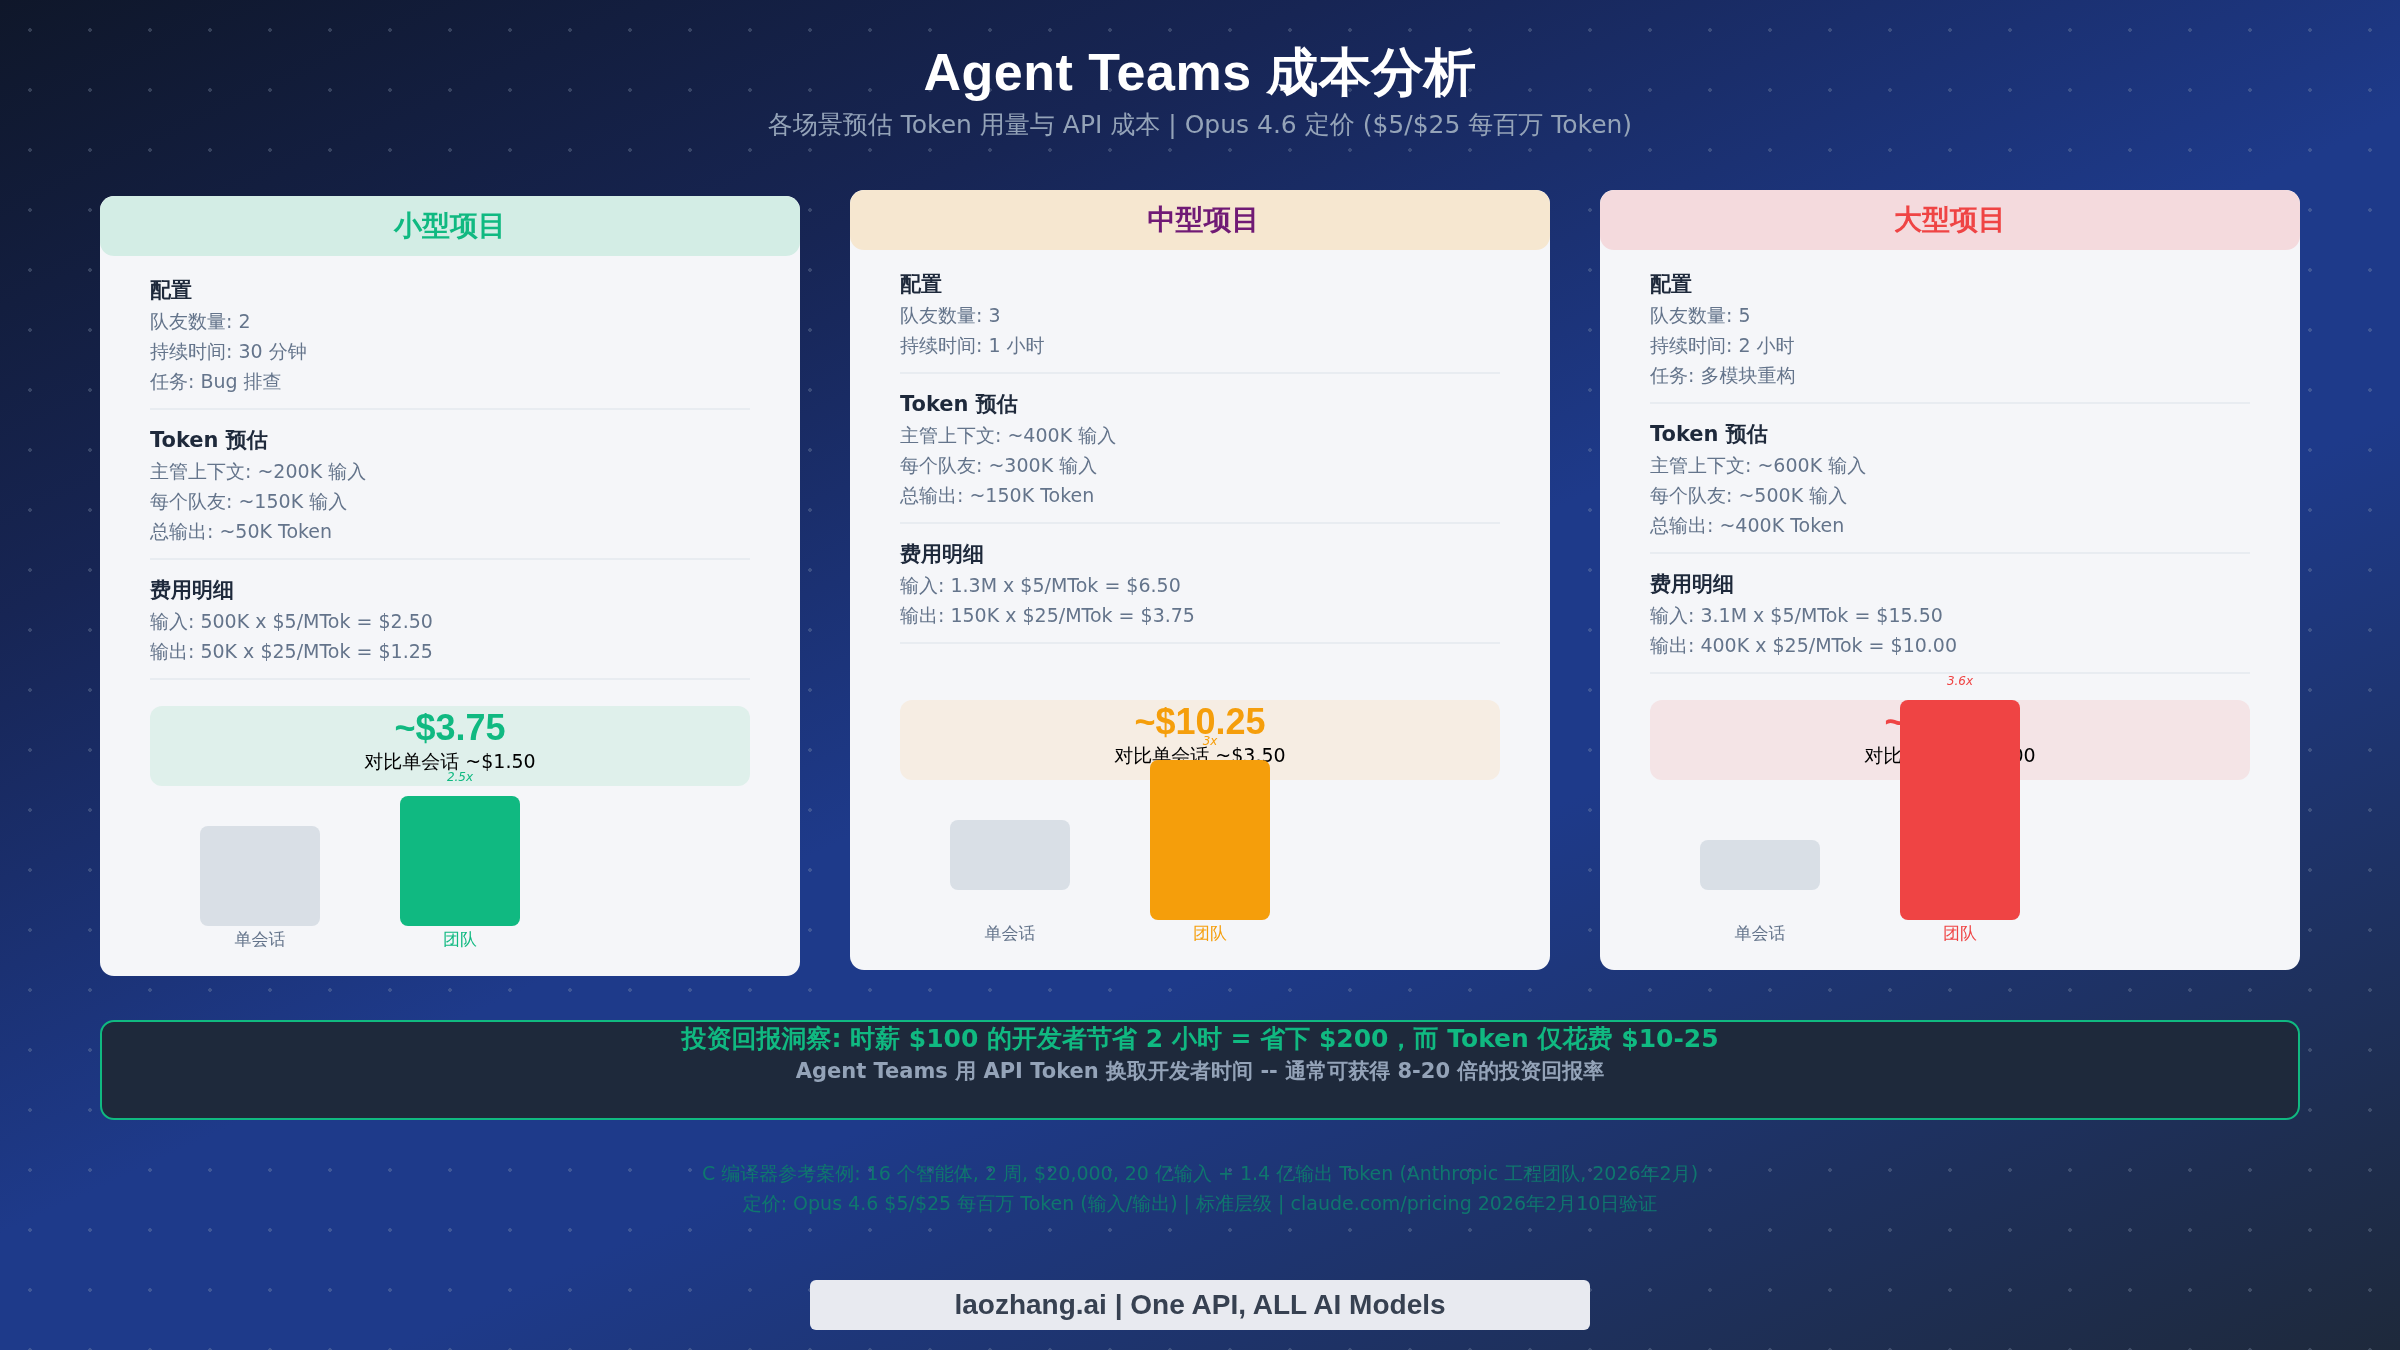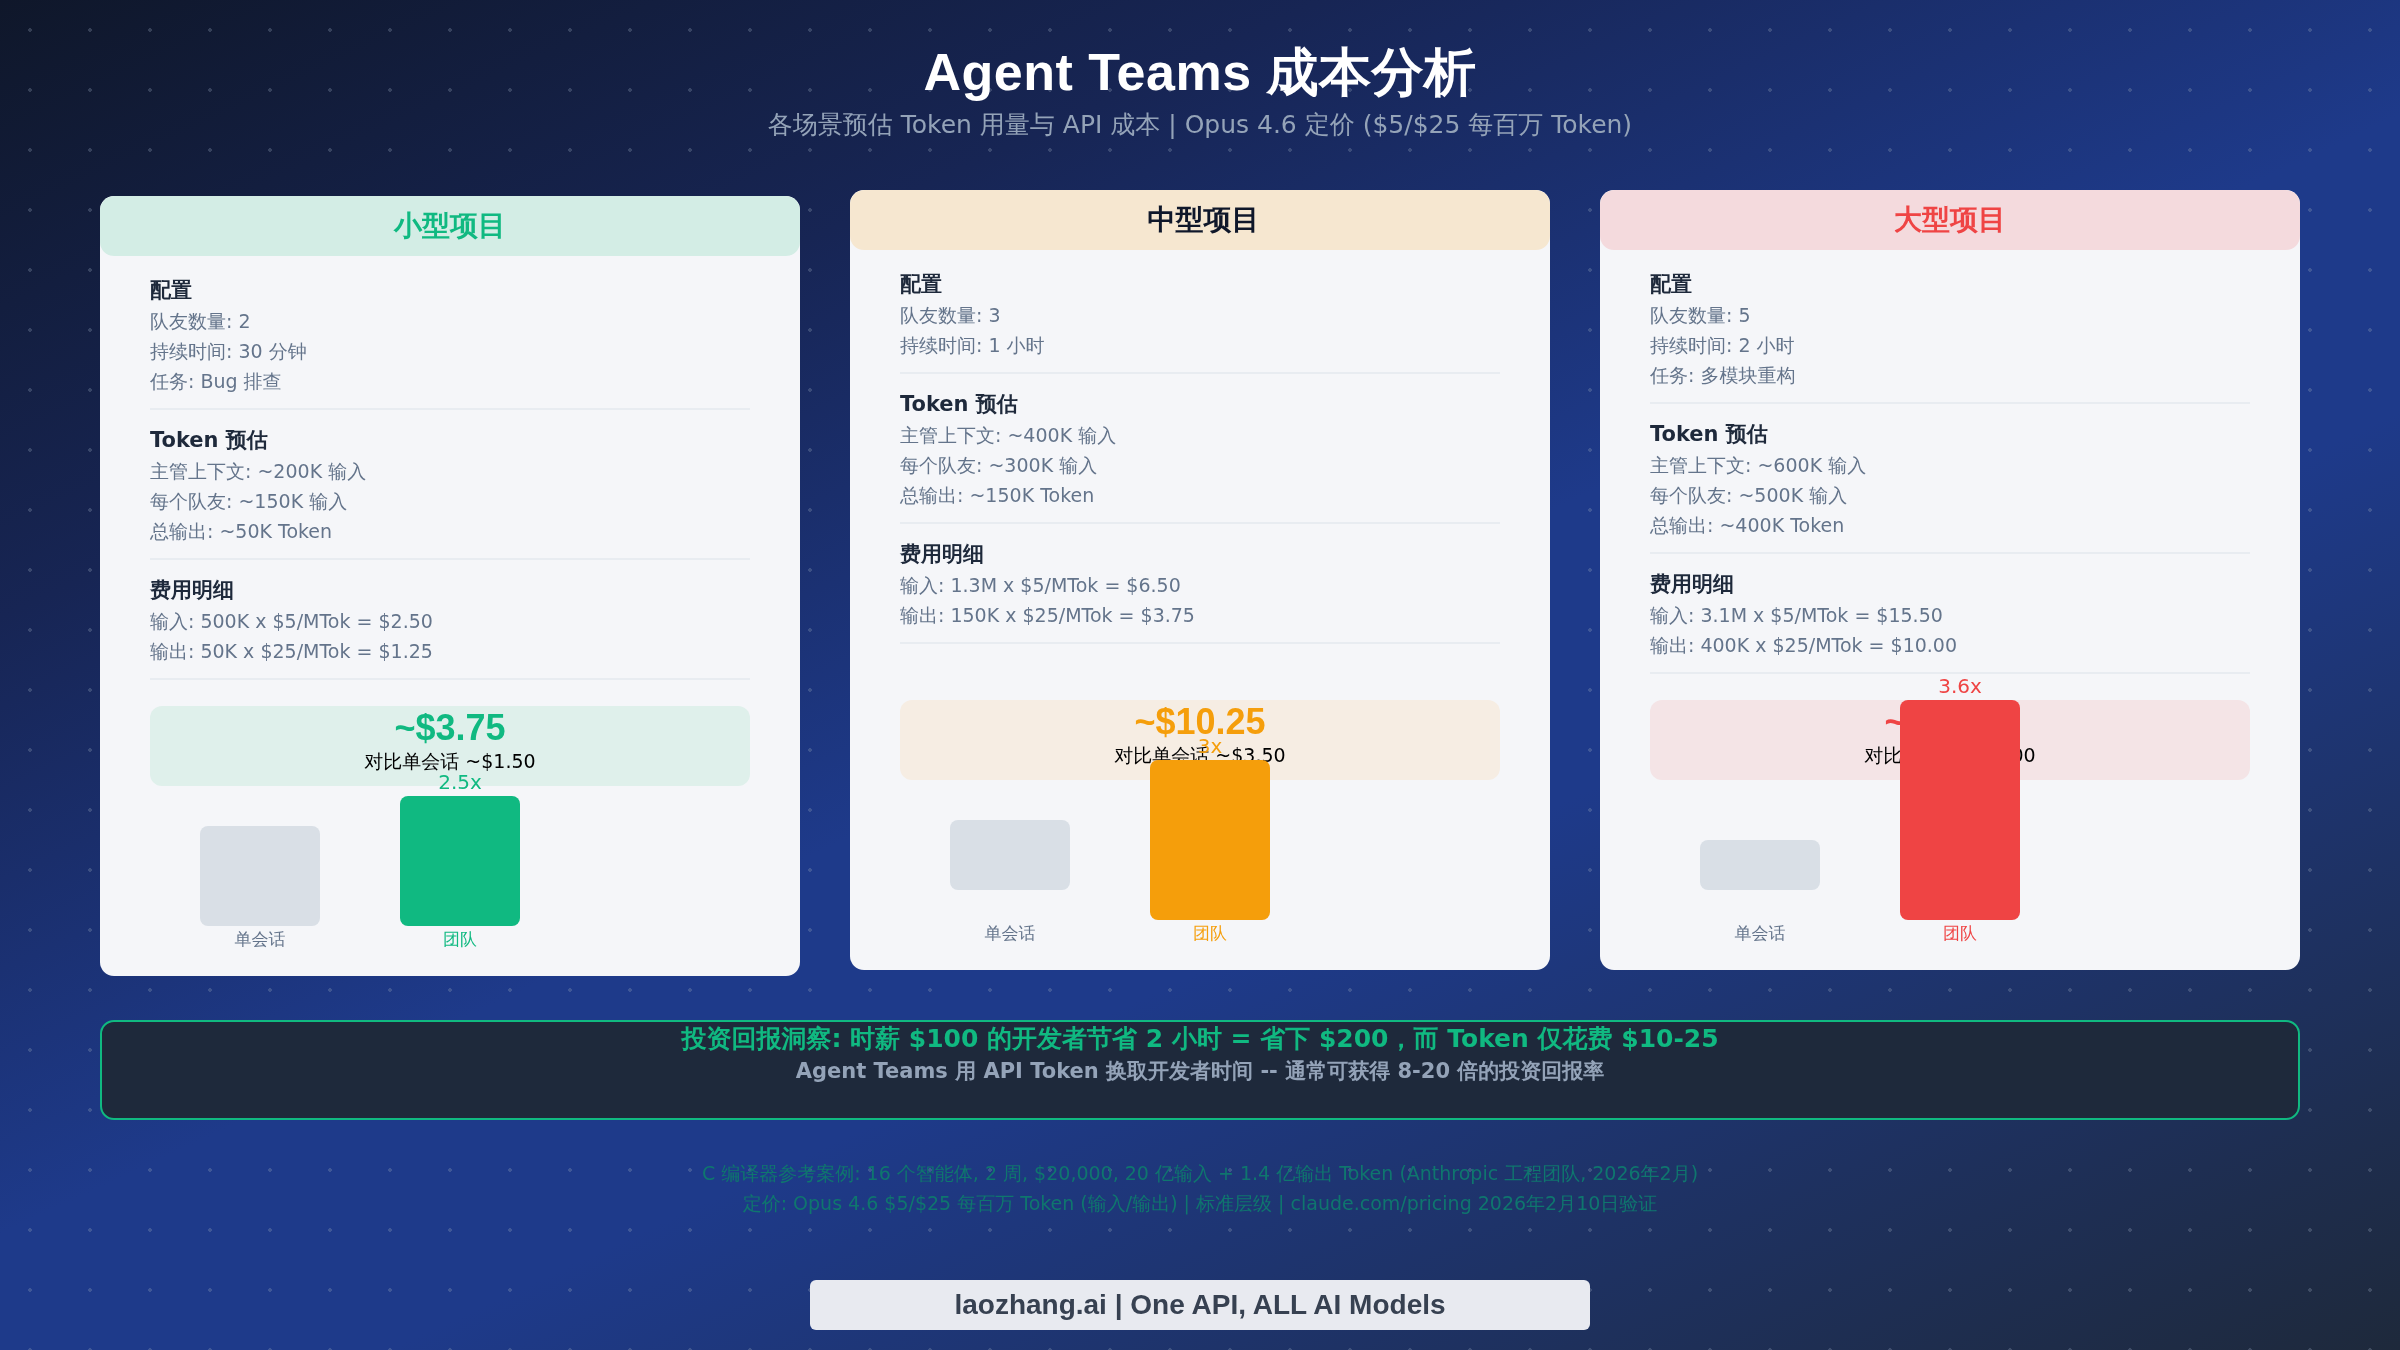--- a/index.html
+++ b/index.html
@@ -52,21 +52,21 @@
       font-size: 36px; font-weight: 700; line-height: 40px; margin-top: 2px;
     }
     .summary .compare { font-size: 19px; color: #000000; line-height: 26px; }
     .bar {
       position: absolute; width: 120px; border-radius: 8px;
     }
     .bar-label {
       position: absolute; width: 120px; text-align: center; font-size: 17px;
     }
     .mult {
-      position: absolute; width: 120px; text-align: center; font-size: 20px;
+      position: absolute; width: 120px; text-align: center; font-size: 12px; font-style: italic;
     }
     .roi {
       position: absolute; left: 100px; top: 1020px; width: 2200px; height: 100px;
       background: #1e293b; border: 2.5px solid #10b981; border-radius: 14px;
       text-align: center;
     }
     .roi .headline {
       color: #10b981; font-size: 25px; font-weight: 700; line-height: 34px;
     }
     .roi .sub { color: #94a3b8; font-size: 21px; line-height: 30px; font-weight: bold; }
@@ -116,21 +116,21 @@
     <div class="compare">对比单会话 ~$1.50</div>
   </div>
   <div class="bar" style="left:100px;top:630px;height:100px;background:#d9dfe6;"></div>
   <div class="mult" style="left:300px;top:574px;color:#10b981;">2.5x</div>
   <div class="bar" style="left:300px;top:600px;height:130px;background:#10b981;"></div>
   <div class="bar-label" style="left:100px;top:732px;color:#64748b;">单会话</div>
   <div class="bar-label" style="left:300px;top:732px;color:#10b981;">团队</div>
 </div>
 
 <div class="card" style="left:850px;">
-  <div class="card-header" style="background:#f6e7d0;color:#0f172a;padding-left:7px;">
+  <div class="card-header" style="background:#f6e7d0;color:#701a75;padding-left:7px;">
     <span>中型项目</span>
   </div>
   <div class="card-body">
     <div style="height:20px"></div>
     <div class="sec-title">配置</div>
     <div class="line">队友数量: 3</div>
     <div class="line">持续时间: 1 小时</div>
     <div class="divider"></div>
     <div class="sec-title">Token 预估</div>
     <div class="line">主管上下文: ~400K 输入</div>

